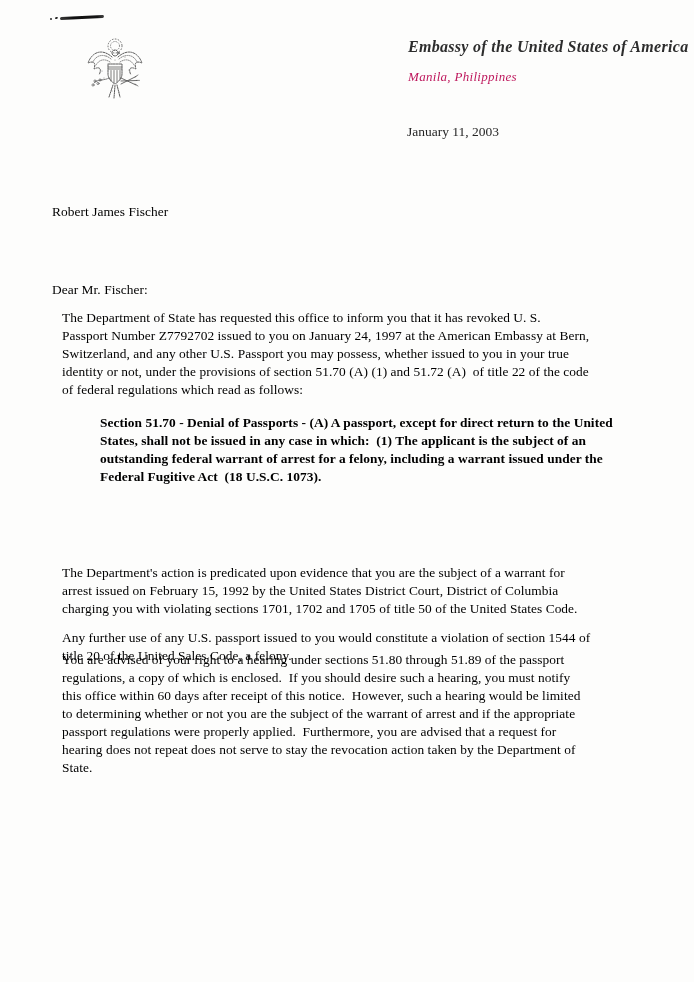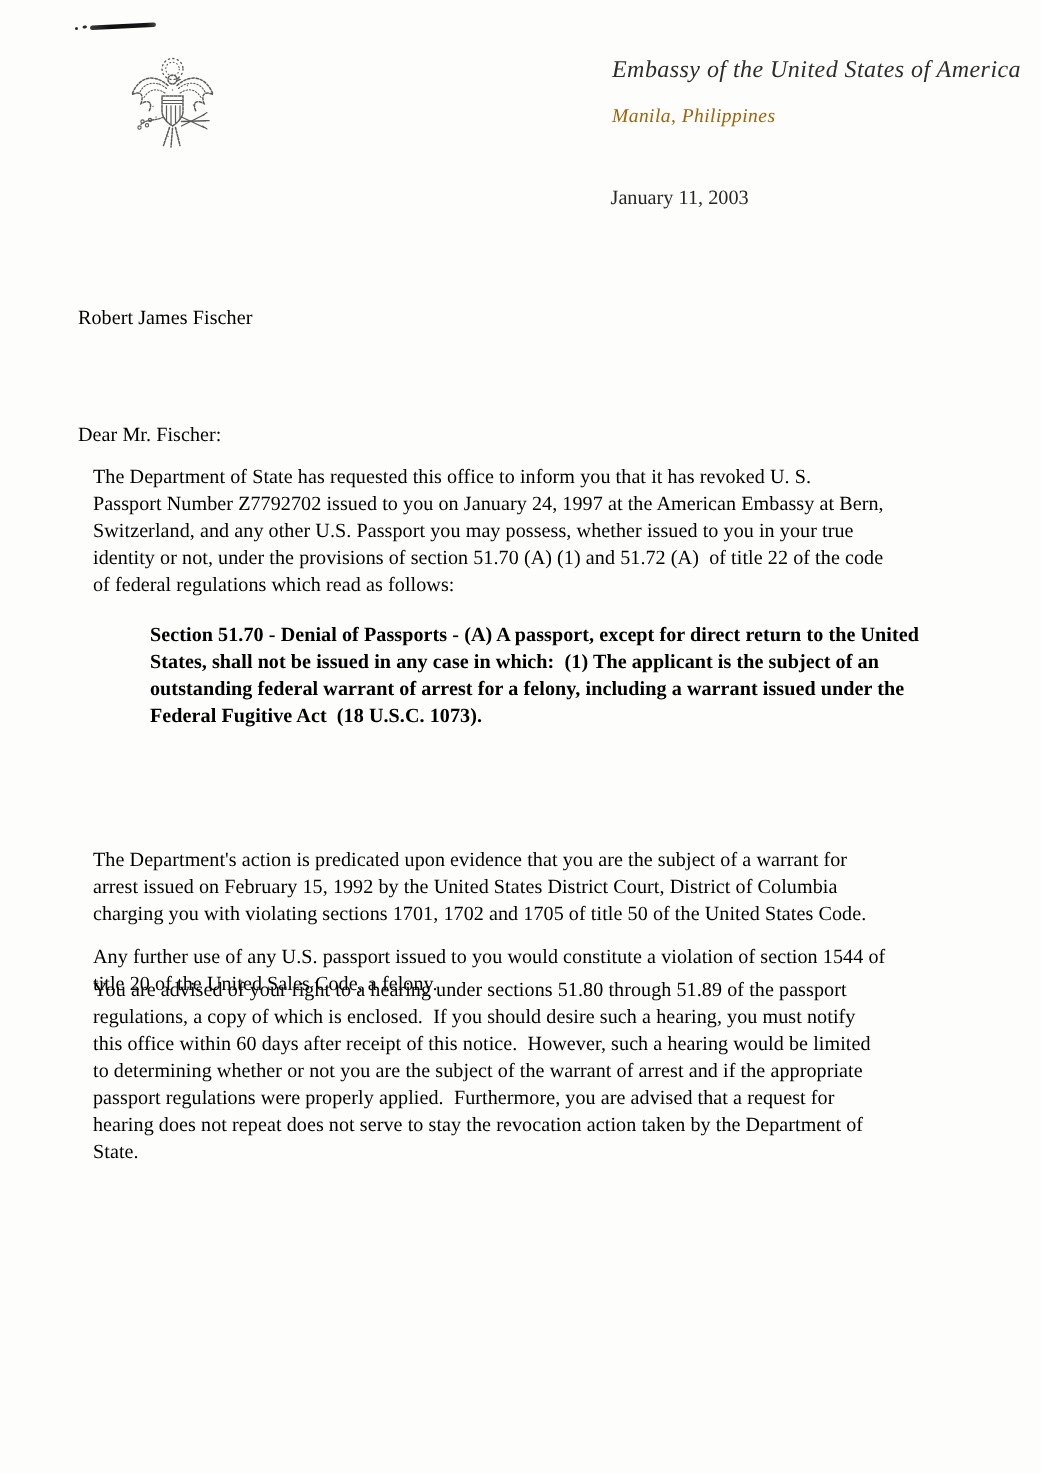--- a/index.html
+++ b/index.html
@@ -12,25 +12,26 @@
     background: #fdfdfc;
     overflow: hidden;
     font-family: "Liberation Serif", serif;
     color: #222;
   }
   
   .embassy-line {
     position: absolute; left: 408px; top: 38px;
     font-style: italic; font-size: 16px; letter-spacing: 0.3px;
     color: #2d2d2d;
+    font-weight: bold;
   }
   .location-line {
     position: absolute; left: 408px; top: 69px;
     font-style: italic; font-size: 13px; letter-spacing: 0.3px;
-    color: #a16207;
+    color: #be185d;
   }
   .date-line {
     position: absolute; left: 407px; top: 124px;
     font-size: 13.5px; color: #262626;
   }
   
   .pen-mark { position: absolute; left: 48px; top: 12px; width: 60px; height: 12px; }
   .pen-mark .dot1 { position: absolute; left: 2px; top: 6px; width: 2px; height: 2px; background:#2a2a2a; border-radius: 50%; }
   .pen-mark .dot2 { position: absolute; left: 7px; top: 5px; width: 3px; height: 2px; background:#2a2a2a; border-radius: 50%; transform: rotate(-15deg); }
   .pen-mark .stroke {

